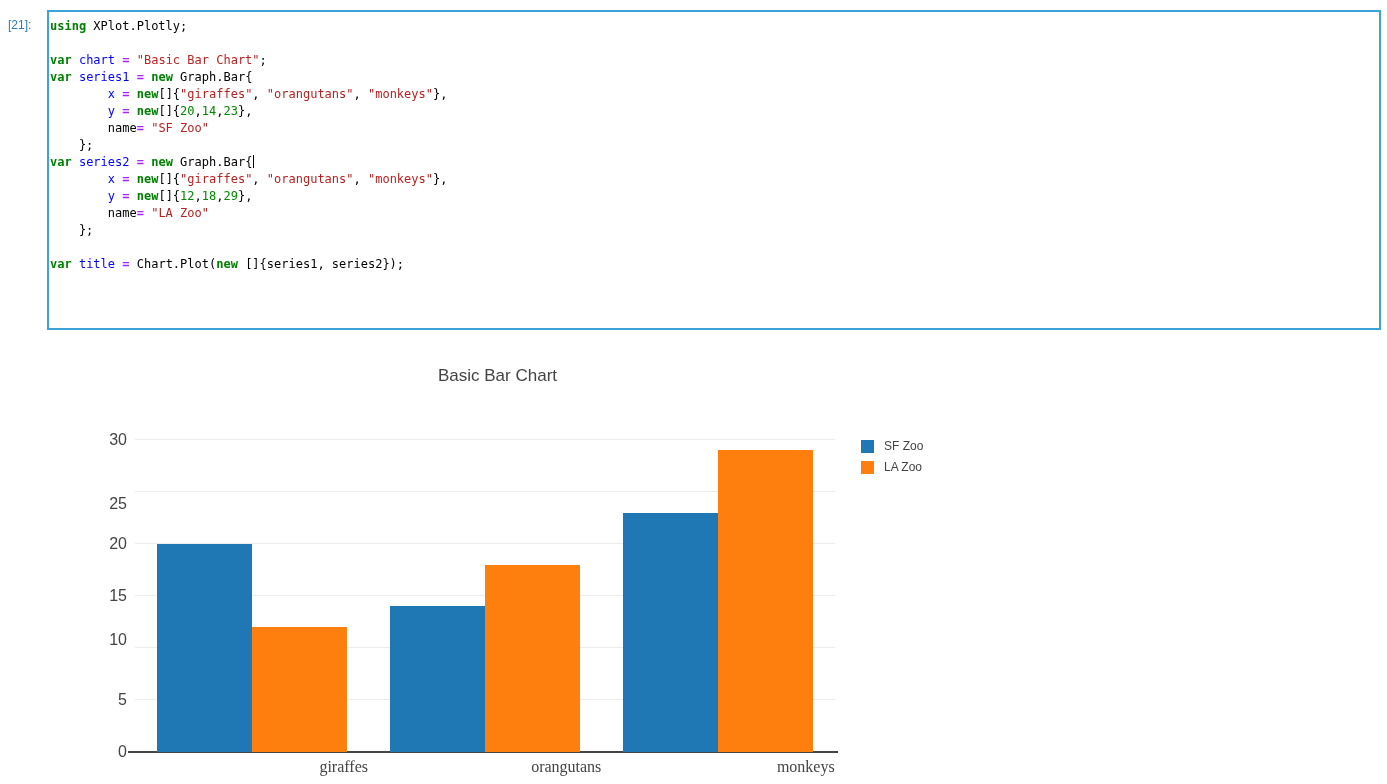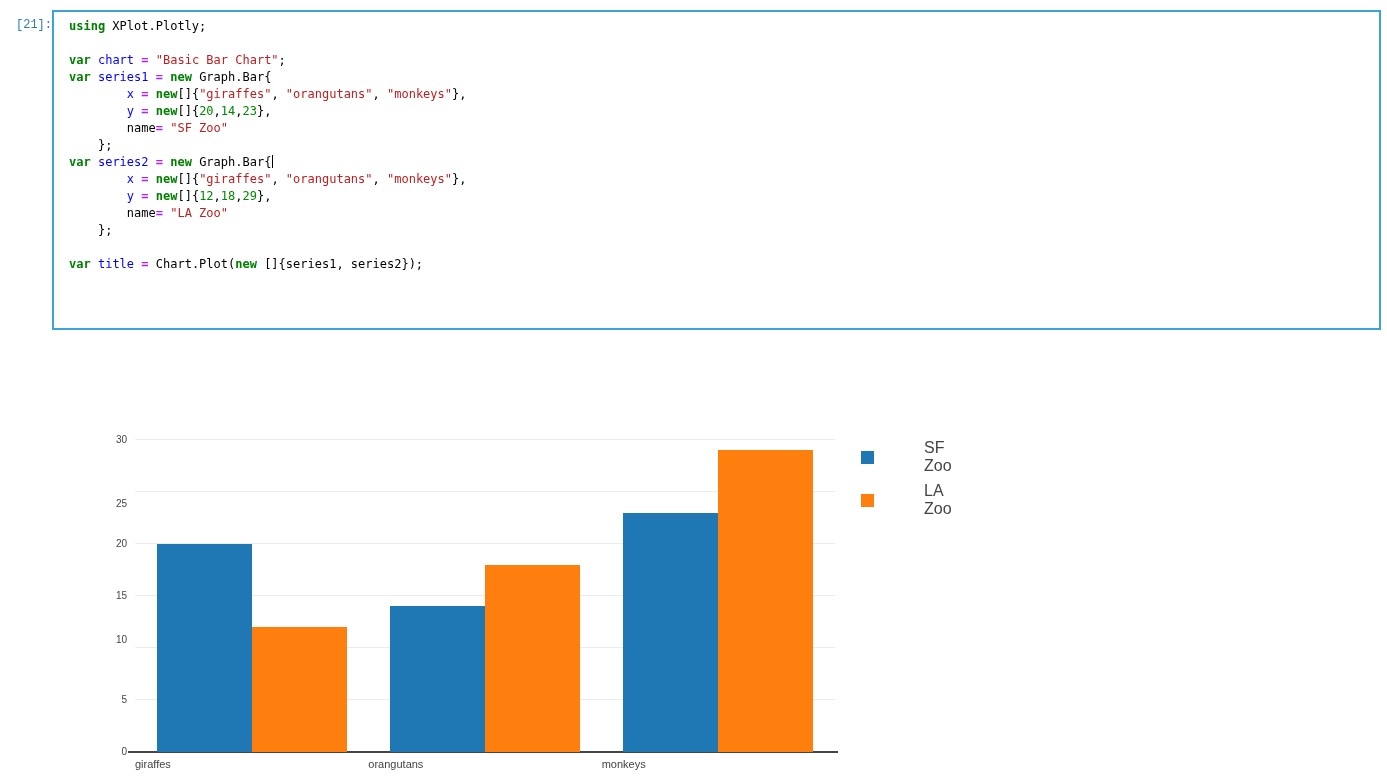--- a/index.html
+++ b/index.html
@@ -1,60 +1,60 @@
 <!DOCTYPE html>
 <html style="--cell_border: #3BA3D8; --prompt: #2E7BB8; --keyword: #008000; --def: #0000FF; --operator: #AA22FF; --string: #BA2121; --number: #008800; --plain: #000000; --grid: #ECECEC; --axis_text: #444444; --axis_line: #444444;"><head>
 <meta charset="utf-8">
 <style>
   html,body{margin:0;padding:0;background:#ffffff;}
   body{width:1387px;height:784px;position:relative;overflow:hidden;
        font-family:"Liberation Sans",sans-serif;}
 
   
   .nb-row{display:flex;align-items:stretch;padding-top:10px;}
-  .prompt{flex:0 0 47px;box-sizing:border-box;padding:8px 0 0 16px;
-          font-family:Liberation Mono, monospace;
+  .prompt{flex:0 0 47px;box-sizing:border-box;padding:8px 0 0 8px;
+          font-family:Liberation Sans, sans-serif;
           font-size:12px;color:var(--prompt);}
   .cell-box{flex:1;margin-right:6px;background:#fff;box-sizing:border-box;
             border:2px solid var(--cell_border);min-height:320px;
-            padding:6px 8px 18px 15px;}
+            padding:6px 8px 18px 1px;}
   .code-line{font-family:"DejaVu Sans Mono","Liberation Mono",monospace;
              font-size:12px;line-height:17px;height:17px;white-space:pre;
              color:var(--plain);}
   .tok-k{color:var(--keyword);font-weight:bold;}
   .tok-d{color:var(--def);}
   .tok-o{color:var(--operator);font-weight:bold;}
   .tok-s{color:var(--string);}
   .tok-n{color:var(--number);}
   .tok-p{color:var(--plain);}
   .cursor{display:inline-block;width:1px;height:13px;background:#000;
           vertical-align:text-top;margin-left:1px;}
 
   
   .chart-wrap{position:relative;margin:32px 0 0 45px;width:905px;height:422px;}
   .chart-title{position:absolute;top:4px;left:0;width:905px;text-align:center;
                font-size:17px;color:var(--axis_text);}
   .plot{position:absolute;left:90px;top:78px;width:700px;height:312px;}
   .gridline{position:absolute;left:0;width:700px;height:1px;background:var(--grid);}
   .ytick{position:absolute;left:-48px;width:40px;text-align:right;
-         font-size:10px;line-height:16px;color:var(--axis_text);}
+         font-size:16px;line-height:16px;color:var(--axis_text);}
   .slots{position:absolute;left:0;top:0;width:700px;height:312px;
          display:flex;align-items:flex-end;}
   .slot{width:33.3333%;height:100%;display:flex;align-items:flex-end;
         justify-content:center;}
   .group{width:81.5%;height:100%;display:flex;align-items:flex-end;}
   .bar{width:50%;}
   .axis-line{position:absolute;left:-7px;bottom:-1px;width:710px;height:2px;
              background:var(--axis_line);}
-  .xlabel{position:absolute;top:318px;width:233px;text-align:left;
-          font-size:11px;color:var(--axis_text);}
+  .xlabel{position:absolute;top:318px;width:233px;text-align:right;
+          font-size:16px;color:var(--axis_text);font-family:Liberation Serif, serif;}
   .legend{position:absolute;left:816px;top:77px;}
   .legend-row{display:flex;align-items:center;margin-bottom:7px;cursor:pointer;}
   .swatch{width:13px;height:13px;margin-right:10px;flex:0 0 13px;}
-  .legend-label{font-size:16px;color:var(--axis_text);margin-left:40px;}
+  .legend-label{font-size:12px;color:var(--axis_text);}
 </style>
 </head>
 <body>
 
 <div class="nb-row">
   <div class="prompt">[21]:</div>
   <div class="cell-box">
     <div id="code-editor">
         <div class="code-line"><span class="tok-k">using</span><span class="tok-p"> XPlot.Plotly;</span></div>
         <div class="code-line"></div>
@@ -69,20 +69,21 @@
         <div class="code-line"><span class="tok-p">        </span><span class="tok-d">y</span><span class="tok-p"> </span><span class="tok-o">=</span><span class="tok-p"> </span><span class="tok-k">new</span><span class="tok-p">[]{</span><span class="tok-n">12</span><span class="tok-p">,</span><span class="tok-n">18</span><span class="tok-p">,</span><span class="tok-n">29</span><span class="tok-p">},</span></div>
         <div class="code-line"><span class="tok-p">        name</span><span class="tok-o">=</span><span class="tok-p"> </span><span class="tok-s">"LA Zoo"</span></div>
         <div class="code-line"><span class="tok-p">    };</span></div>
         <div class="code-line"></div>
         <div class="code-line"><span class="tok-k">var</span><span class="tok-p"> </span><span class="tok-d">title</span><span class="tok-p"> </span><span class="tok-o">=</span><span class="tok-p"> Chart.Plot(</span><span class="tok-k">new</span><span class="tok-p"> []{series1, series2});</span></div>
       </div>
   </div>
 </div>
 
 <div class="chart-wrap">
+  <div class="chart-title">Basic Bar Chart</div>
   <div class="plot" id="plot-area">
     <div class="axis-line"></div>
   <div class="ytick" style="top: 304px;">0</div>
       <div class="gridline" style="bottom: 52px;"></div>
       <div class="ytick" style="top: 252px;">5</div>
       <div class="gridline" style="bottom: 104px;"></div>
       <div class="ytick" style="top: 192px;">10</div>
       <div class="gridline" style="bottom: 156px;"></div>
       <div class="ytick" style="top: 148px;">15</div>
       <div class="gridline" style="bottom: 208px;"></div>

